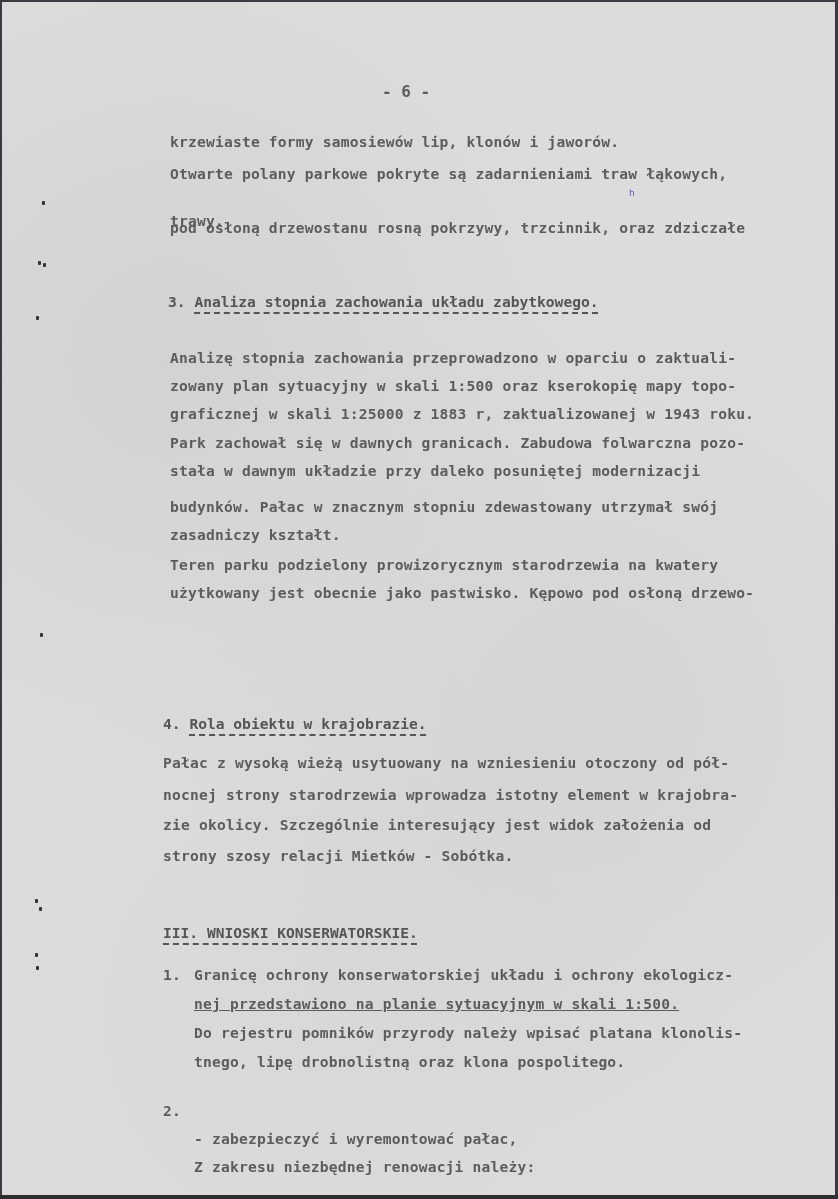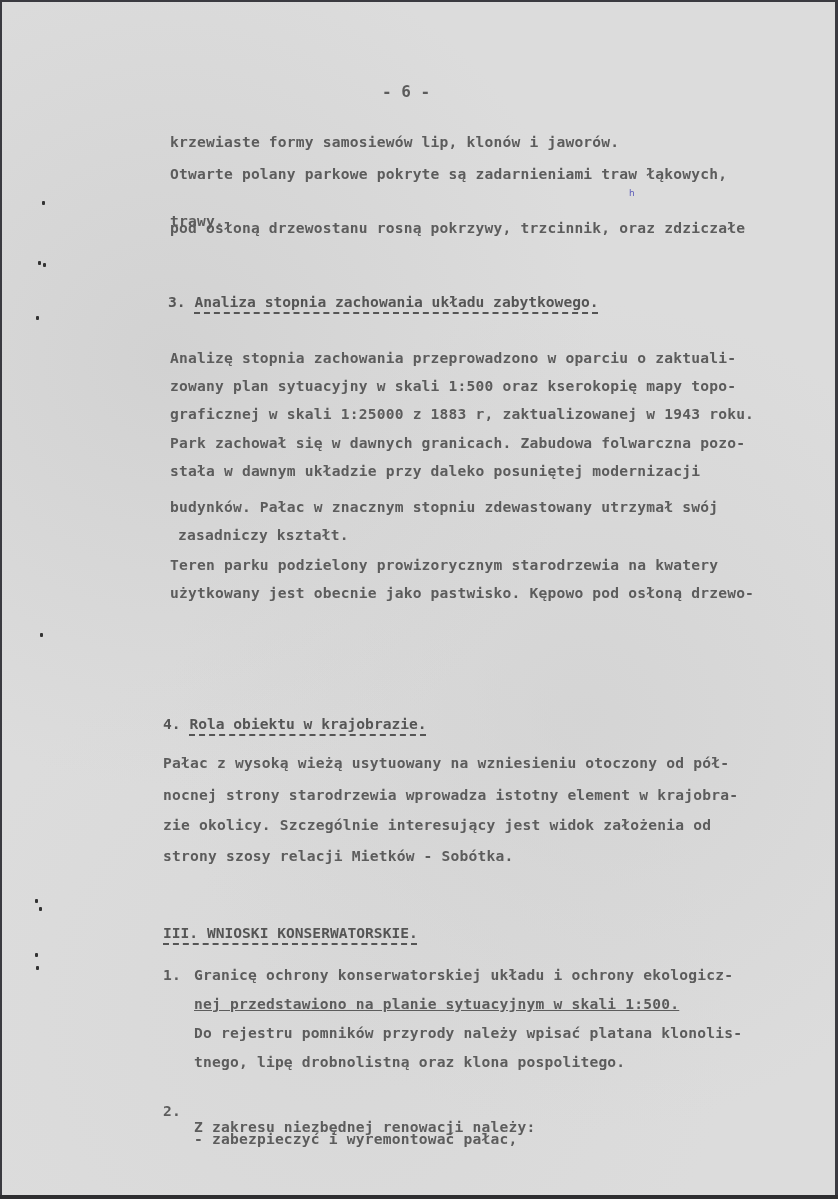--- a/index.html
+++ b/index.html
@@ -95,21 +95,21 @@
     <span>3.</span>
     <span class="u">Analiza stopnia zachowania układu zabytkowego.</span>
   </div>
 
   <div class="line" style="top:347px;">Analizę stopnia zachowania przeprowadzono w oparciu o zaktuali-</div>
   <div class="line" style="top:375px;">zowany plan sytuacyjny w skali 1:500 oraz kserokopię mapy topo-</div>
   <div class="line" style="top:403px;">graficznej w skali 1:25000 z 1883 r, zaktualizowanej w 1943 roku.</div>
   <div class="line" style="top:432px;">Park zachował się w dawnych granicach. Zabudowa folwarczna pozo-</div>
   <div class="line" style="top:460px;">stała w dawnym układzie przy daleko posuniętej modernizacji</div>
   <div class="line" style="top:496px;">budynków. Pałac w znacznym stopniu zdewastowany utrzymał swój</div>
-  <div class="line" style="top:524px;margin-left:8px;">zasadniczy kształt.</div>
+  <div class="line" style="top:524px;">zasadniczy kształt.</div>
 
   <div class="line" style="top:554px;">Teren parku podzielony prowizorycznym starodrzewia na kwatery</div>
   <div class="line" style="top:582px;">użytkowany jest obecnie jako pastwisko. Kępowo pod osłoną drzewo-</div>
 
   <div class="heading" style="left:161px; top:713px;">
     <span>4.</span>
     <span class="u">Rola obiektu w krajobrazie.</span>
   </div>
 
   <div class="line" style="left:161px; top:752px;">Pałac z wysoką wieżą usytuowany na wzniesieniu otoczony od pół-</div>
@@ -121,21 +121,21 @@
     <span class="u">III. WNIOSKI KONSERWATORSKIE.</span>
   </div>
 
   <div class="line" style="left:161px; top:964px;">1.</div>
   <div class="line" style="left:192px; top:964px;">Granicę ochrony konserwatorskiej układu i ochrony ekologicz-</div>
   <div class="line" style="left:192px; top:993px;text-decoration:underline;">nej przedstawiono na planie sytuacyjnym w skali 1:500.</div>
   <div class="line" style="left:192px; top:1022px;">Do rejestru pomników przyrody należy wpisać platana klonolis-</div>
   <div class="line" style="left:192px; top:1051px;">tnego, lipę drobnolistną oraz klona pospolitego.</div>
 
   <div class="line" style="left:161px; top:1100px;">2.</div>
-  <div class="line" style="left:192px; top:1116px;text-align:center;">Z zakresu niezbędnej renowacji należy:</div>
+  <div class="line" style="left:192px; top:1156px;text-align:center;">Z zakresu niezbędnej renowacji należy:</div>
   <div class="line" style="left:192px; top:1128px;">- zabezpieczyć i wyremontować pałac,</div>
 
   <div class="margin-mark" style="left:40px; top:199px;"></div>
   <div class="margin-mark" style="left:36px; top:259px;"></div>
   <div class="margin-mark" style="left:41px; top:261px;"></div>
   <div class="margin-mark" style="left:34px; top:314px;"></div>
   <div class="margin-mark" style="left:38px; top:631px;"></div>
   <div class="margin-mark" style="left:33px; top:897px;"></div>
   <div class="margin-mark" style="left:37px; top:905px;"></div>
   <div class="margin-mark" style="left:33px; top:951px;"></div>

